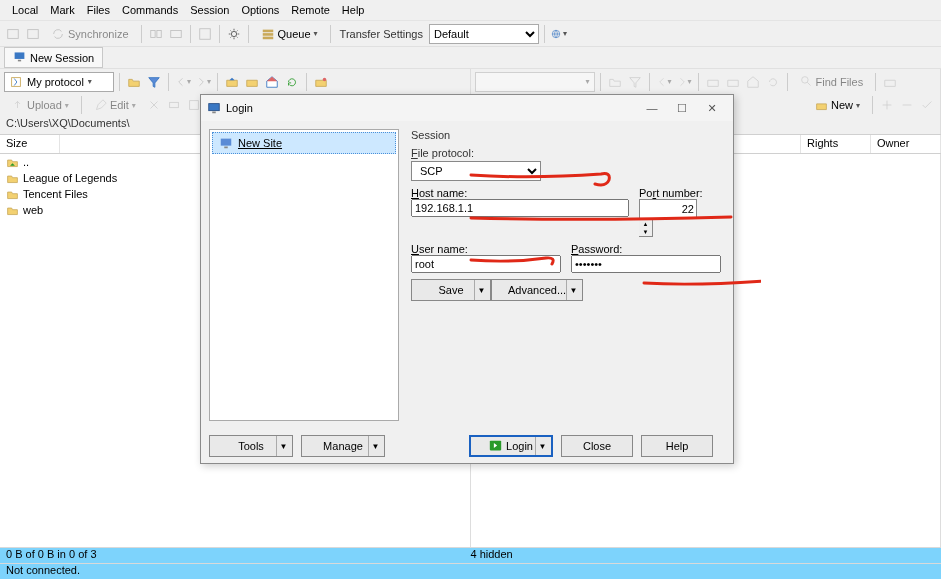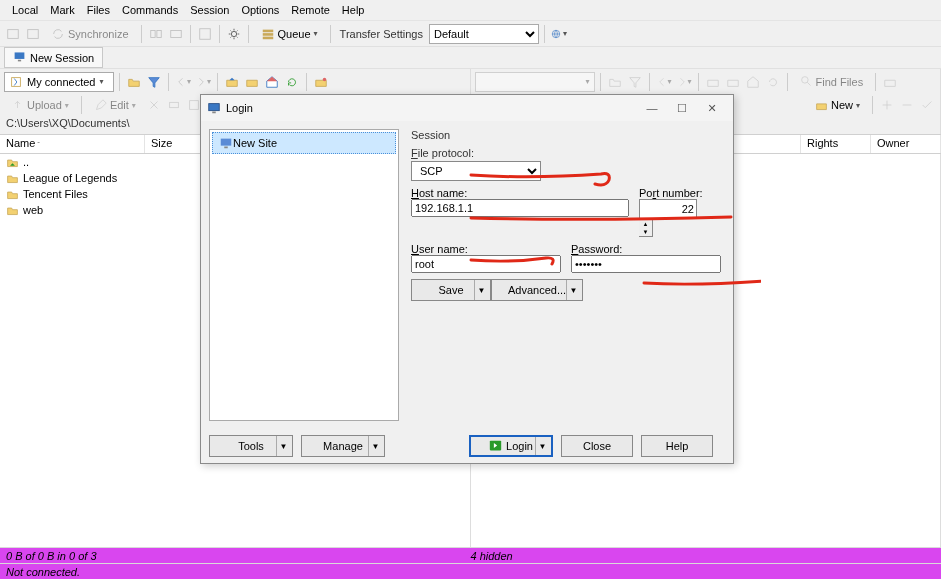--- a/index.html
+++ b/index.html
@@ -46,32 +46,32 @@
   .sort-caret { font-size: 8px; color: #666; margin-left: 2px; }
 
   
   .fileview { display: flex; height: calc(579px - 20px - 26px - 22px - 26px - 22px - 18px - 20px - 16px - 16px); background: #fff; }
   .fileview .half { flex: 1; border-right: 1px solid #ddd; overflow: hidden; }
   .file-row { display: flex; align-items: center; height: 16px; padding: 0 6px; gap: 4px; }
   .file-row .fname { width: 130px; overflow: hidden; white-space: nowrap; }
   .folder-icon { width: 13px; height: 13px; }
 
   
-  .status1, .status2 { height: 16px; border-top: 1px solid #d9d9d9; background: #d946ef; display: flex; align-items: center; padding: 0 6px; font-style: italic; }
+  .status1, .status2 { height: 16px; border-top: 1px solid #d9d9d9; background: #7dd3fc; display: flex; padding: 0 6px; }
   .status1 .left { flex: 1; }
   .status1 .mid { flex: 1; }
 
   
   .dialog { position: absolute; left: 200px; top: 94px; width: 534px; height: 370px; background: #f0f0f0; border: 1px solid #8a8a8a; box-shadow: 2px 2px 8px rgba(0,0,0,0.2); }
   .dlg-title { height: 26px; display: flex; align-items: center; padding: 0 6px; background: #f4f4f4; }
   .dlg-title .t { flex: 1; font-size: 12px; display: flex; align-items: center; gap: 5px; }
   .dlg-title .winbtn { width: 30px; height: 20px; display: inline-flex; align-items: center; justify-content: center; color: #555; }
   .dlg-body { display: flex; height: calc(100% - 26px - 34px); padding: 8px; gap: 8px; }
   .sites-pane { width: 205px; background: #fff; border: 1px solid #aaa; position: relative; }
-  .site-item { display: flex; align-items: center; padding: 3px 6px; background: #cde8ff; border: 1px dotted #4a90d9; margin: 2px; }
+  .site-item { display: flex; align-items: center; gap: 5px; padding: 3px 6px; background: #cde8ff; border: 1px dotted #4a90d9; margin: 2px; text-decoration: underline; }
   .session-pane { flex: 1; padding: 0 4px; }
   .grp-title { color: #333; margin-bottom: 6px; }
   .field-row { display: flex; flex-direction: column; margin-bottom: 6px; position: relative; }
   .field-row label { color: #333; margin-bottom: 2px; }
   .field-row label u { text-decoration: underline; }
   .field-row select, .field-row input[type=text], .field-row input[type=password] { height: 20px; border: 1px solid #888; padding: 0 4px; background: #fff; }
   .hz { display: flex; gap: 10px; }
   .hz .col { flex: 1; display: flex; flex-direction: column; }
   .hz .col.small { flex: 0 0 82px; }
   .spinner { display: flex; flex-direction: column; }
@@ -181,21 +181,21 @@
   </div>
 </div>
 
 <div class="dualbar">
   <div class="half">
     <span class="location-combo">
       <svg width="14" height="14" viewBox="0 0 16 16">
           <rect x="3" y="3" width="10" height="10" fill="#fff" stroke="#c9a95a"></rect>
           <path d="M6 4l3 4-3 4" stroke="#3a78c4" fill="none"></path>
         </svg>
-      <span>My connected</span>
+      <span>My protocol</span>
       <span class="dropdown-arrow">▾</span>
     </span>
     <span class="tb-sep"></span>
     <span class="tb-icon">
         <svg viewBox="0 0 16 16">
           <path d="M2 5h4l1 2h7v6H2z" fill="#f3d171" stroke="#c9a95a"></path>
         </svg>
       </span>
     <span class="tb-icon">
         <svg viewBox="0 0 16 16">
@@ -374,21 +374,20 @@
   </div>
 </div>
 
 <div class="pathrow">
   <div class="half">C:\Users\XQ\Documents\</div>
   <div class="half"></div>
 </div>
 
 <div class="colheader">
   <div class="half">
-    <div class="colcell" style="width:145px"><span>Name</span><span class="sort-caret">ˆ</span></div>
     <div class="colcell" style="width:60px">Size</div>
   </div>
   <div class="half">
     <div class="colcell" style="flex:1"></div>
     <div class="colcell" style="width:70px">Rights</div>
     <div class="colcell" style="width:70px">Owner</div>
   </div>
 </div>
 
 <div class="fileview">

